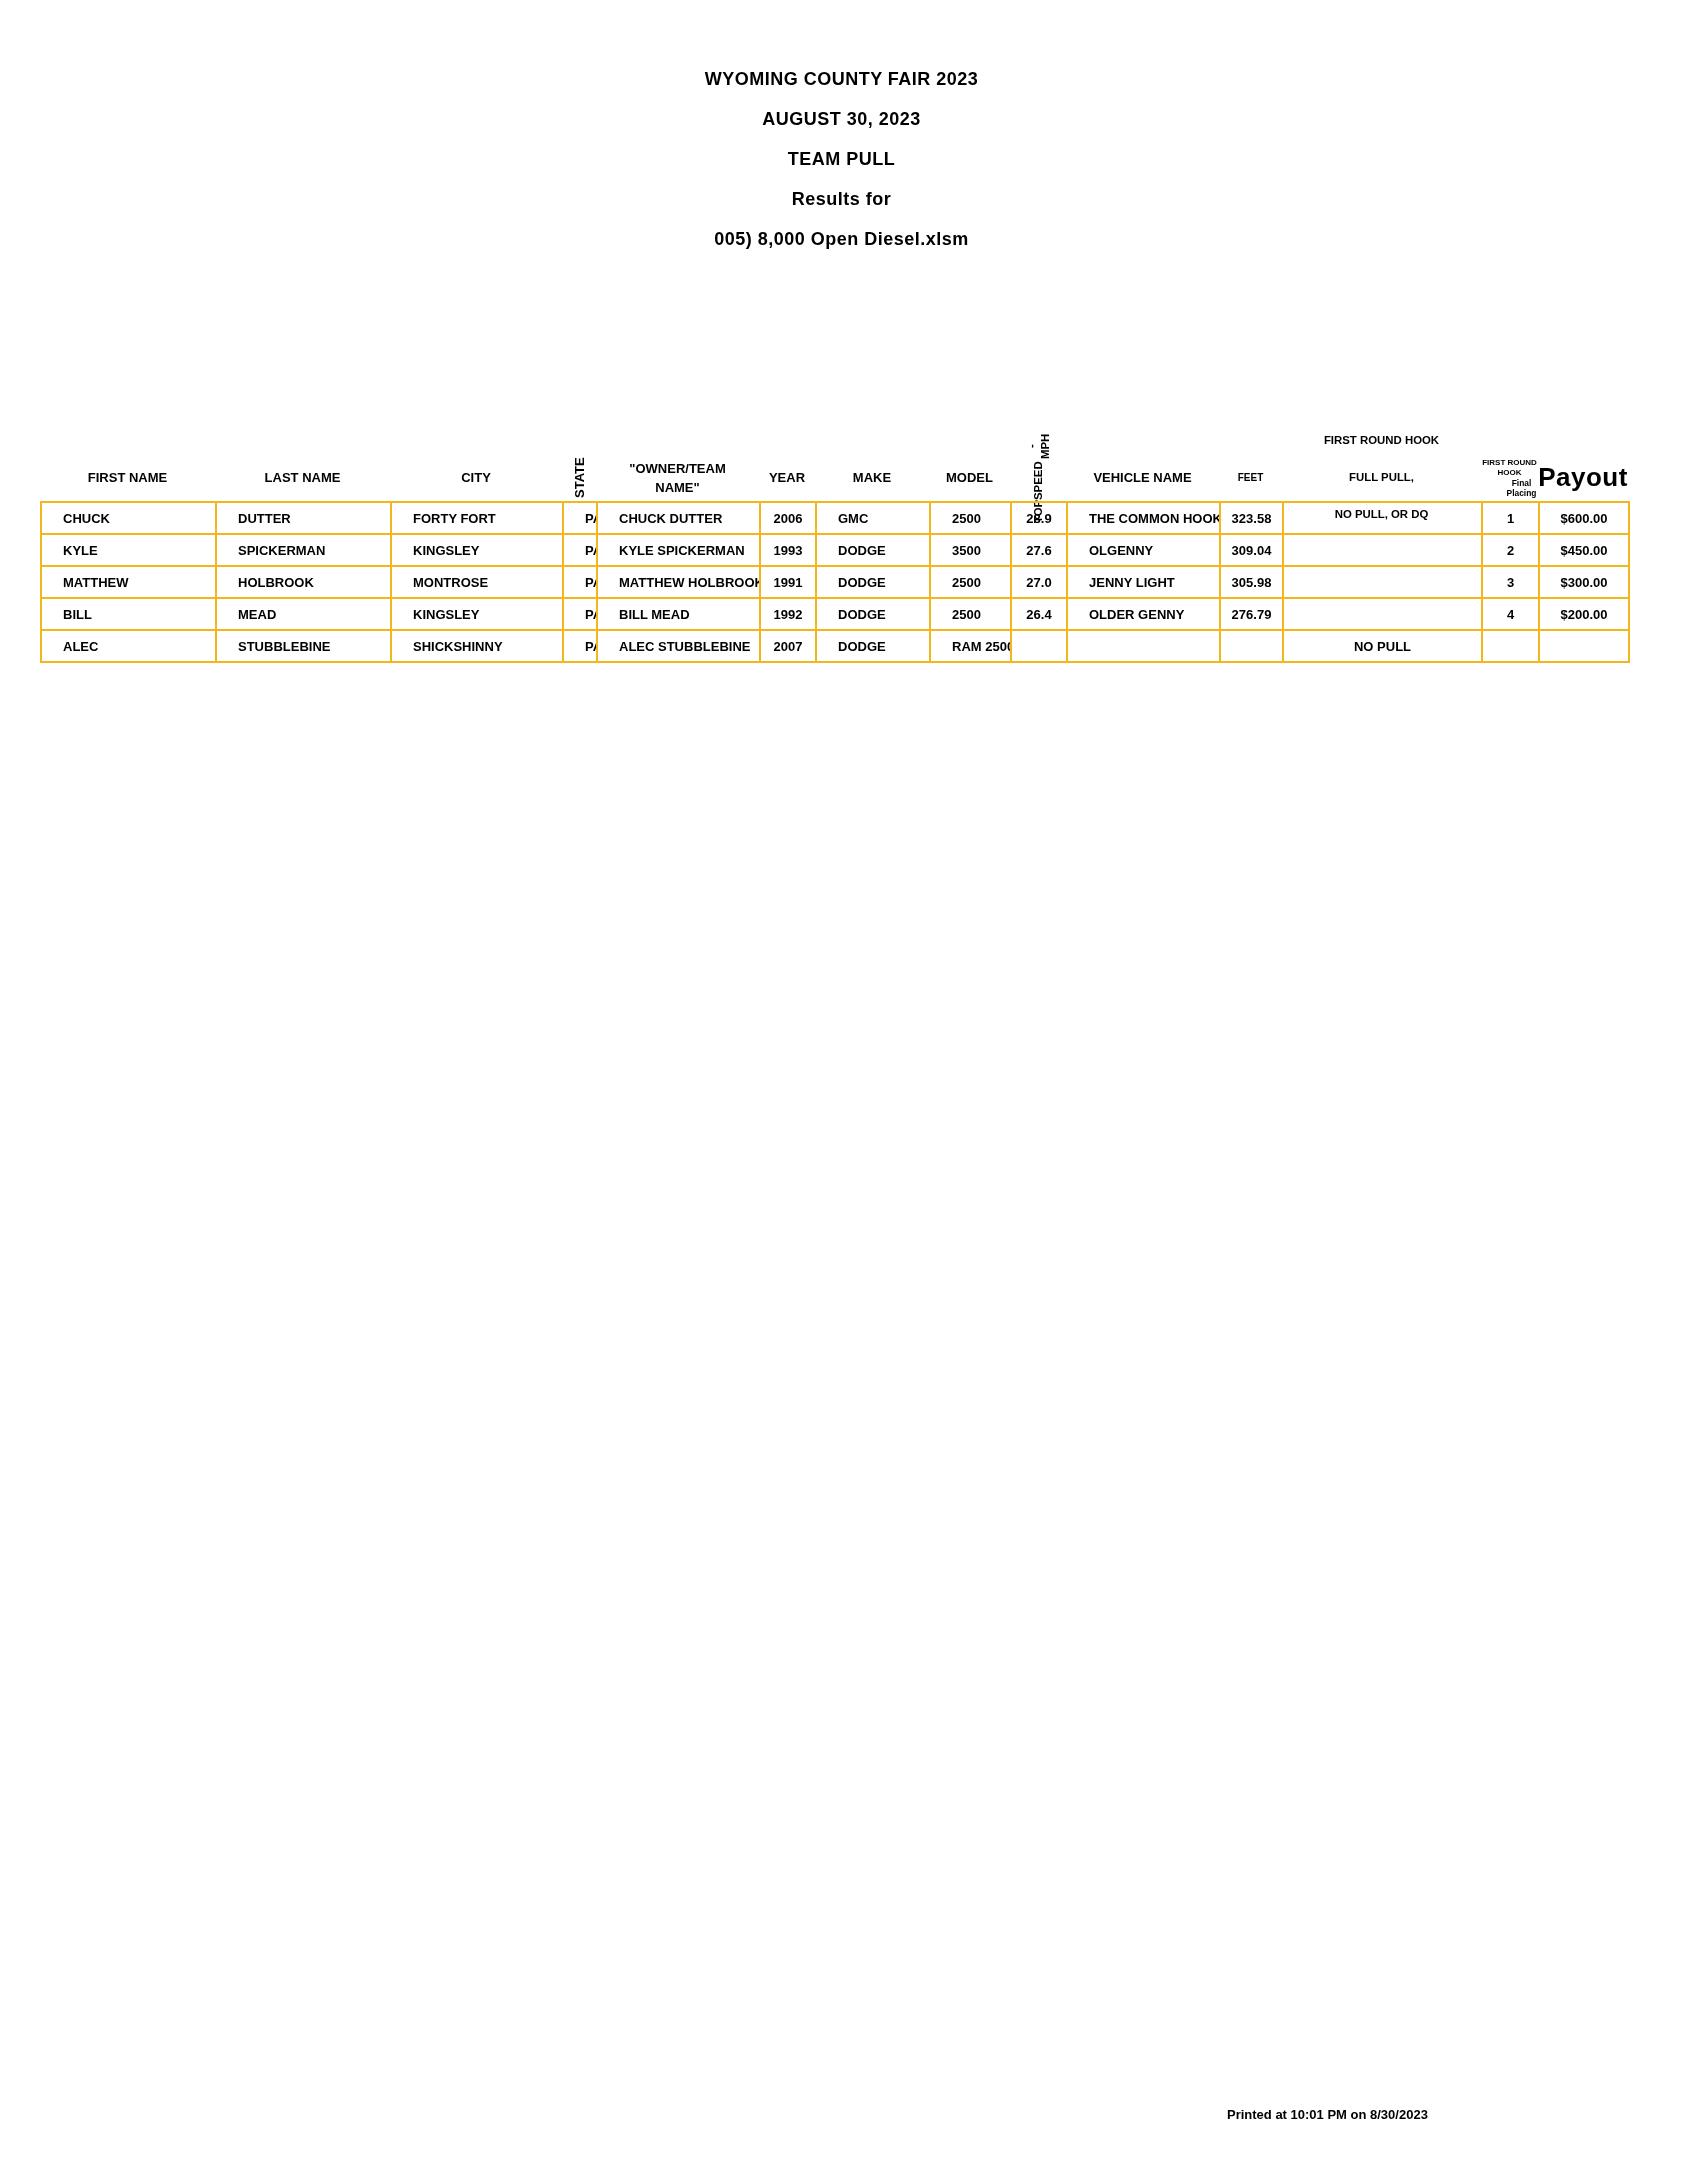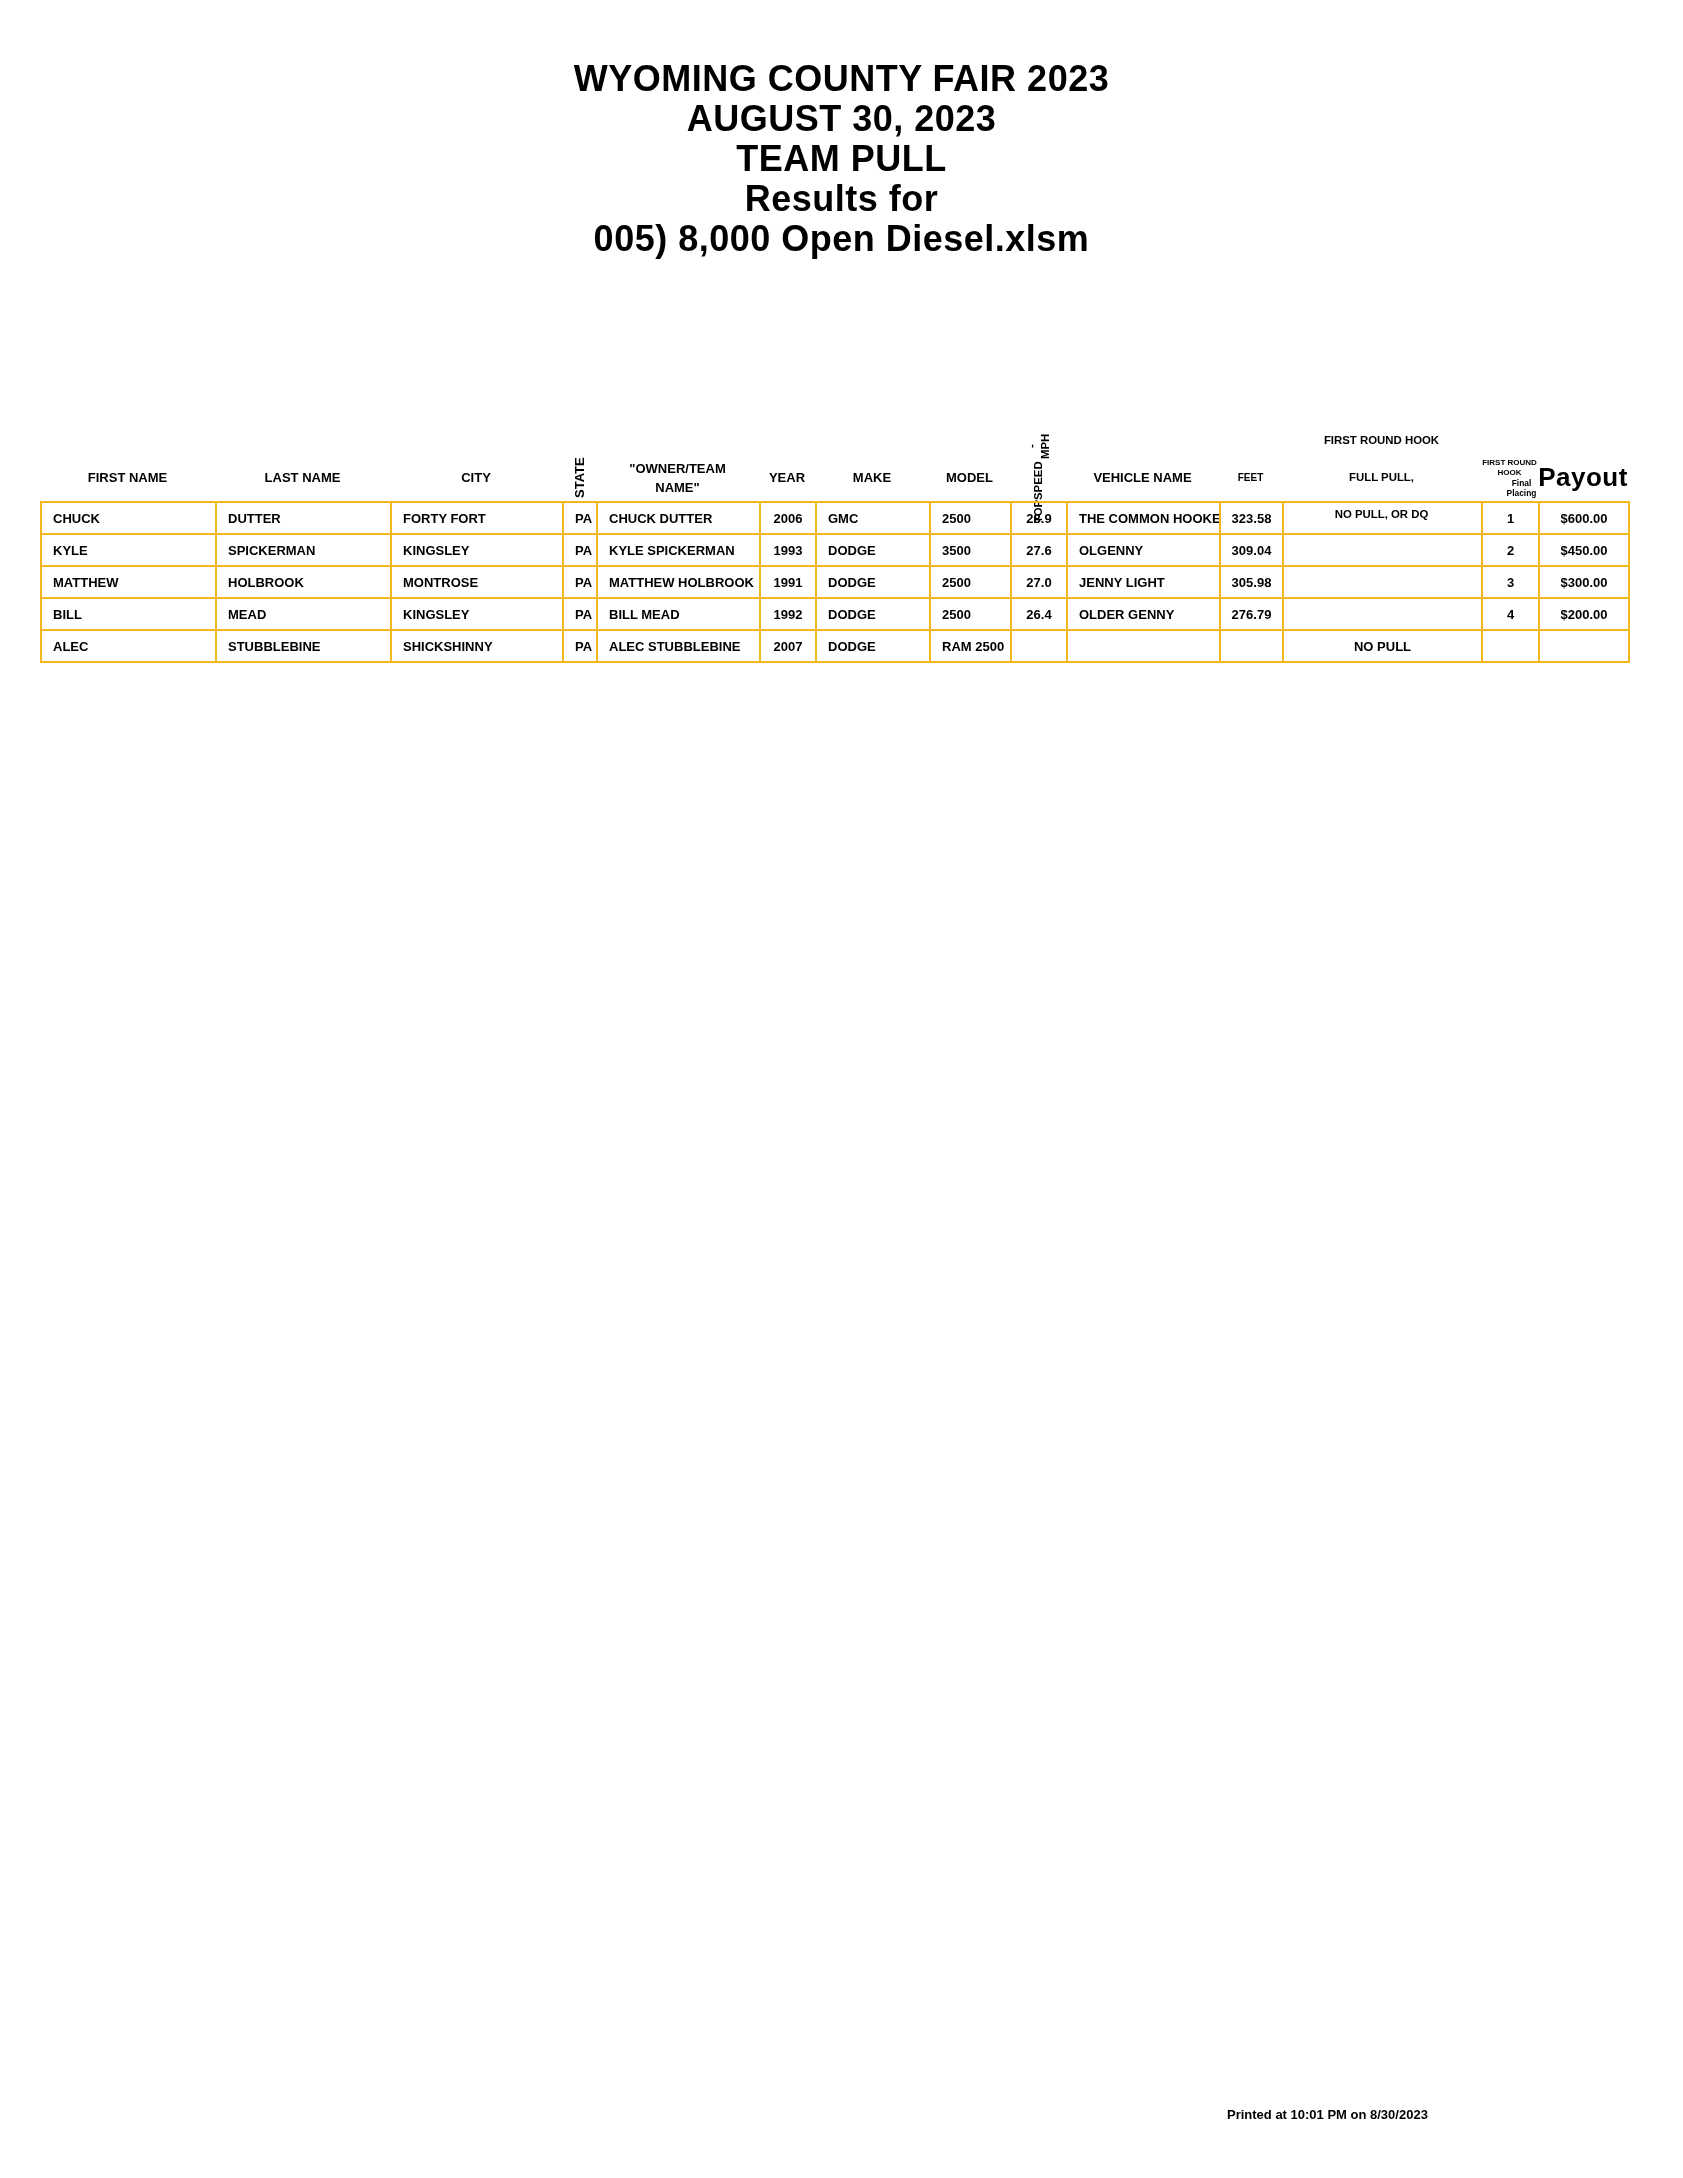--- a/index.html
+++ b/index.html
@@ -15,21 +15,21 @@
   }
 
   
   .title-block {
     position: absolute;
     top: 59px;
     left: 0;
     width: 1683px;
     text-align: center;
     font-weight: bold;
-    font-size: 36px;
+    font-size: 18px;
     line-height: 40px;
     letter-spacing: 0.5px;
   }
 
   
   .tbl-header, .tbl-body {
     position: absolute;
     left: 40px;
     display: grid;
     grid-template-columns: 175px 175px 172px 34px 163px 56px 114px 81px 56px 153px 63px 199px 57px 90px;
@@ -70,21 +70,21 @@
   .cell {
     border-right: 2px solid var(--gold);
     border-bottom: 2px solid var(--gold);
     display: flex;
     align-items: center;
     font-size: 13px;
     font-weight: bold;
     white-space: nowrap;
     overflow: hidden;
   }
-  .cell.al { justify-content: flex-start; padding-left: 11px; }
+  .cell.al { justify-content: flex-start; padding-left: 21px; }
   .cell.ac { justify-content: center; }
 
   
   .footer-left, .footer-right {
     position: absolute;
     top: 2107px;
     font-size: 13px;
     font-weight: bold;
     white-space: pre;
   }

